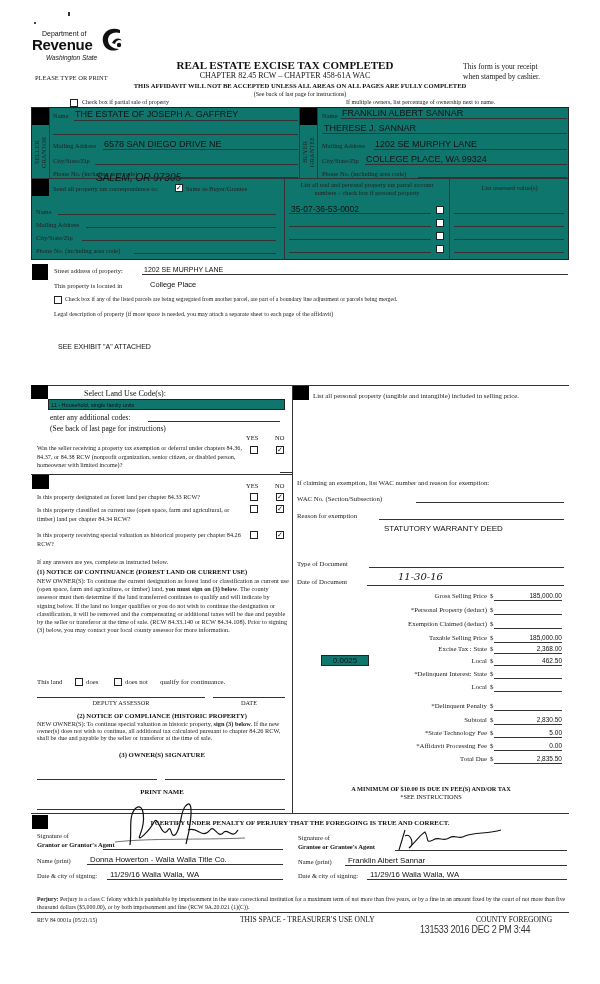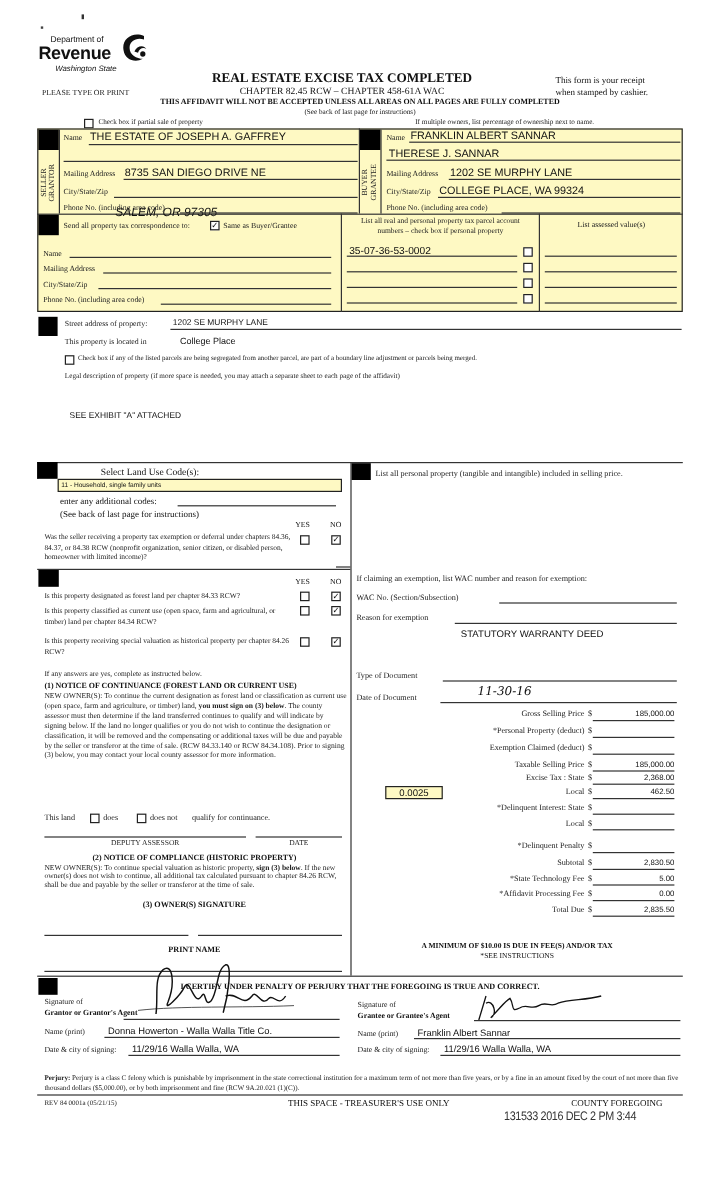--- a/index.html
+++ b/index.html
@@ -2,21 +2,21 @@
 <html><head>
 <meta charset="utf-8">
 <style>
   * { box-sizing: border-box; margin: 0; padding: 0; }
   html, body { width: 600px; height: 984px; background: #fff; overflow: hidden; }
   body { position: relative; font-family: "Liberation Serif", serif; color: #111; font-size: 7px; }
   .abs { position: absolute; }
   .sans { font-family: "Liberation Sans", sans-serif; }
   .serif { font-family: "Liberation Serif", serif; }
   .blk { position: absolute; background: #000; }
-  .box { position: absolute; border: 1px solid #222; background: #fef9c3; }
+  .box { position: absolute; border: 1px solid #222; background: #0f766e; }
   .ln { position: absolute; border-bottom: 1px solid #333; height: 0; }
   .vln { position: absolute; border-left: 1px solid #333; width: 0; }
   .cb { position: absolute; width: 8px; height: 8px; border: 1px solid #222; background: #fff; font-size: 7px; line-height: 6px; text-align: center; font-family: "DejaVu Sans", sans-serif; }
   .fill { font-family: "Liberation Sans", sans-serif; color: #111; }
   .lbl { font-family: "Liberation Serif", serif; color: #222; }
   .b { font-weight: bold; }
   .right { text-align: right; }
   .center { text-align: center; }
   .vtext { position: absolute; writing-mode: vertical-rl; transform: rotate(180deg); font-size: 6.5px; text-align: center; line-height: 7px; }
 </style>
@@ -58,21 +58,21 @@
 <div class="vln" style="left:49px;top:108px;height:70px;"></div>
 <div class="vtext lbl" style="left:33px;top:128px;width:15px;height:48px;">
   <span>SELLER</span><br><span>GRANTOR</span>
 </div>
 
 <div class="abs lbl" style="left:53px;top:112px;font-size:6.5px;">Name</div>
 <div class="abs fill" style="left:75px;top:109px;font-size:9px;">THE ESTATE OF JOSEPH A. GAFFREY</div>
 <div class="ln" style="left:74px;top:120px;width:224px;"></div>
 <div class="ln" style="left:53px;top:134px;width:245px;"></div>
 <div class="abs lbl" style="left:53px;top:142px;font-size:6.5px;">Mailing Address</div>
-<div class="abs fill" style="left:104px;top:139px;font-size:9px;">8735 SAN DIEGO DRIVE NE</div>
+<div class="abs fill" style="left:104px;top:139px;font-size:9px;">6578 SAN DIEGO DRIVE NE</div>
 <div class="ln" style="left:103px;top:149px;width:195px;"></div>
 <div class="abs lbl" style="left:53px;top:157px;font-size:6.5px;">City/State/Zip</div>
 <div class="abs fill" style="left:96px;top:172px;font-size:10px;font-style:italic;">SALEM, OR  97305</div>
 <div class="ln" style="left:95px;top:164px;width:203px;"></div>
 <div class="abs lbl" style="left:53px;top:170px;font-size:6.5px;">Phone No. (including area code)</div>
 <div class="ln" style="left:150px;top:177px;width:148px;"></div>
 
 <div class="blk" style="left:300px;top:108px;width:17px;height:17px;"></div>
 <div class="vln" style="left:317px;top:108px;height:70px;"></div>
 <div class="vtext lbl" style="left:301px;top:128px;width:15px;height:48px;">

